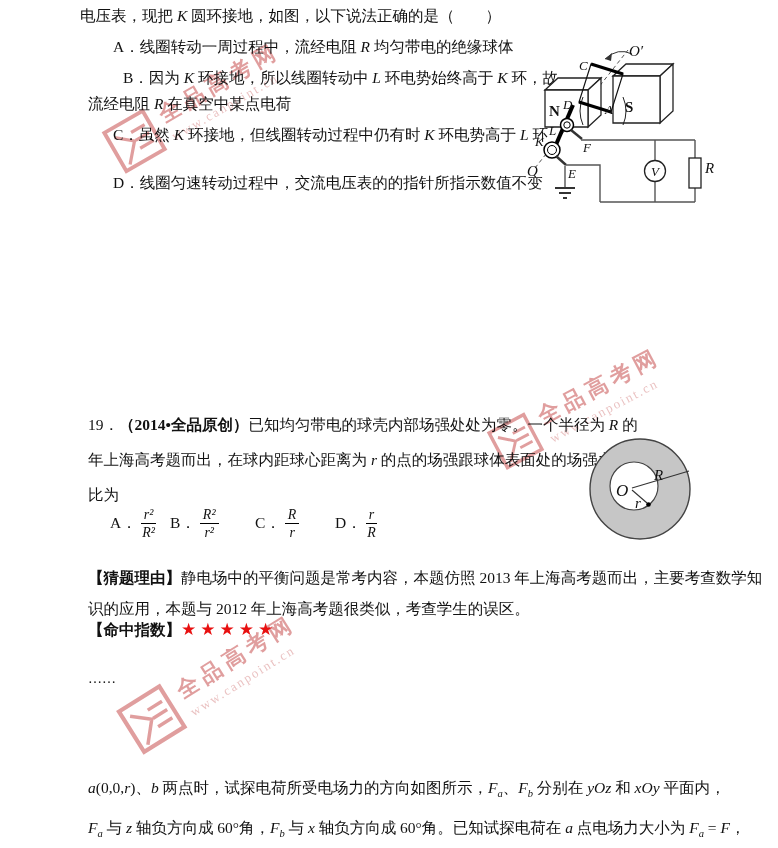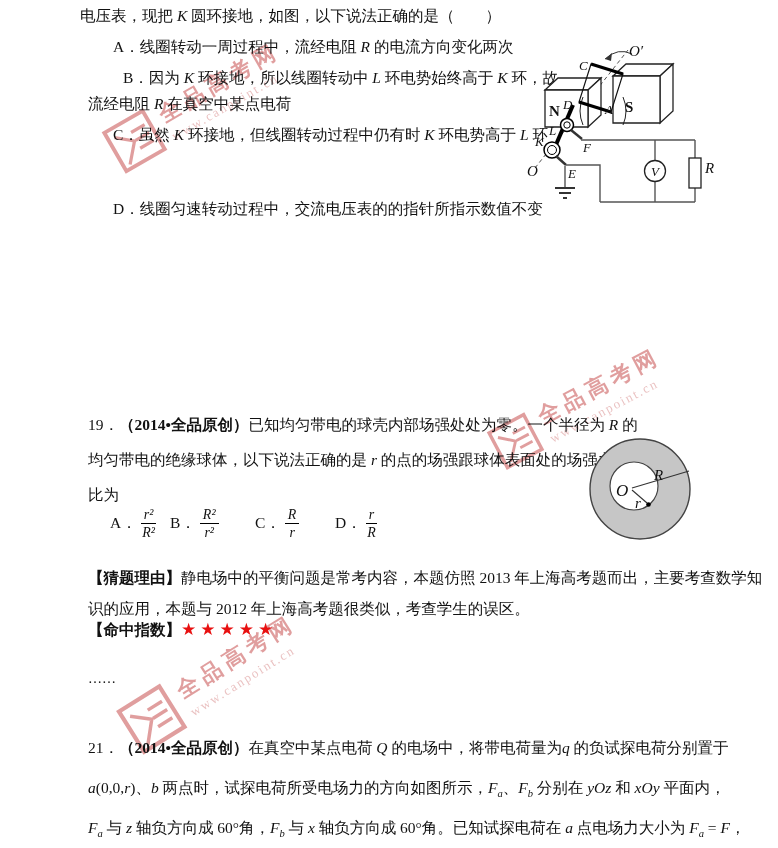--- a/index.html
+++ b/index.html
@@ -80,25 +80,25 @@
         <path d="M21 13 H33 M21 20 H33 M21 27 H33" fill="none" stroke="currentColor" stroke-width="2.5"></path>
       </svg>
       <div class="wm-texts">
         <span class="wm-brand">全品高考网</span>
         <span class="wm-url">www.canpoint.cn</span>
       </div>
     </div>
   </div>
 
   <div class="line" style="left:80px;top:5px;"><span>电压表，现把 </span><span class="seg-i">K</span><span> 圆环接地，如图，以下说法正确的是（　　）</span></div>
-  <div class="line" style="left:113px;top:36px;"><span>A．线圈转动一周过程中，流经电阻 </span><span class="seg-i">R</span><span> 的电流方向变化两次</span></div>
+  <div class="line" style="left:113px;top:36px;"><span>A．线圈转动一周过程中，流经电阻 </span><span class="seg-i">R</span><span> 均匀带电的绝缘球体</span></div>
   <div class="line" style="left:113px;top:67px;margin-left:10px;"><span>B．因为 </span><span class="seg-i">K</span><span> 环接地，所以线圈转动中 </span><span class="seg-i">L</span><span> 环电势始终高于 </span><span class="seg-i">K</span><span> 环，故</span></div>
   <div class="line" style="left:88px;top:93px;"><span>流经电阻 </span><span class="seg-i">R</span><span> 在真空中某点电荷</span></div>
   <div class="line" style="left:113px;top:124px;"><span>C．虽然 </span><span class="seg-i">K</span><span> 环接地，但线圈转动过程中仍有时 </span><span class="seg-i">K</span><span> 环电势高于 </span><span class="seg-i">L</span><span> 环</span></div>
-  <div class="line" style="left:113px;top:198px;"><span>D．线圈匀速转动过程中，交流电压表的的指针所指示数值不变</span></div>
+  <div class="line" style="left:113px;top:172px;"><span>D．线圈匀速转动过程中，交流电压表的的指针所指示数值不变</span></div>
 
   <svg class="fig" style="left:525px;top:30px;" width="253" height="182" viewBox="0 0 253 182">
 
     <line x1="10" y1="138" x2="103" y2="20" stroke="#555" stroke-width="1" stroke-dasharray="4,3"></line>
 
     <path d="M 80,29 Q 93,17 107,24" fill="none" stroke="#333" stroke-width="1"></path>
     <polygon points="80,29 87,23 86,31" fill="#333"></polygon>
 
     <g>
       <polygon points="88,46 101,34 148,34 135,46" fill="#fff" stroke="#222" stroke-width="1.3"></polygon>
@@ -162,21 +162,21 @@
     <text x="80" y="84" class="svg-var">A</text>
     <text x="24" y="86" class="svg-pole">N</text>
     <text x="100" y="82" class="svg-pole">S</text>
     <text x="24" y="105" class="svg-var">L</text>
     <text x="10" y="116" class="svg-var">K</text>
     <text x="58" y="122" class="svg-var">F</text>
     <text x="43" y="148" class="svg-var">E</text>
   </svg>
 
   <div class="line" style="left:88px;top:414px;"><span>19．</span><span class="seg-b">（2014•全品原创）</span><span>已知均匀带电的球壳内部场强处处为零。一个半径为 </span><span class="seg-i">R</span><span> 的</span></div>
-  <div class="line" style="left:88px;top:449px;"><span>均匀带电的绝缘球体，以下说法正确的是 </span><span class="seg-i">r</span><span> 的点的场强跟球体表面处的场强之</span></div>
+  <div class="line" style="left:88px;top:449px;"><span>年上海高考题而出，在球内距球心距离为 </span><span class="seg-i">r</span><span> 的点的场强跟球体表面处的场强之</span></div>
   <div class="line" style="left:88px;top:484px;"><span>比为</span></div>
 
   <div class="opts">
     <span class="opt" style="left:110px;">
       <span class="opt-label">A．</span>
       <span class="frac">
           <span class="num">r²</span>
           <span class="den">R²</span>
         </span>
     </span>
@@ -213,17 +213,16 @@
     <text x="69" y="50" class="svg-var15">R</text>
     <text x="50" y="78" class="svg-var15">r</text>
   </svg>
 
   <div class="line" style="left:88px;top:567px;"><span class="seg-b">【猜题理由】</span><span>静电场中的平衡问题是常考内容，本题仿照 2013 年上海高考题而出，主要考查数学知</span></div>
   <div class="line" style="left:88px;top:598px;"><span>识的应用，本题与 2012 年上海高考题很类似，考查学生的误区。</span></div>
   <div class="line" style="left:88px;top:619px;"><span class="seg-b">【命中指数】</span><span class="seg-star">★★★★★</span></div>
 
   <div class="line small" style="left:88px;top:668px;"><span>……</span></div>
 
-  <div class="line" style="left:88px;top:737px;"><span>21．</span><span class="seg-b">（2014•全品原创）</span><span>在真空中某点电荷 </span><span class="seg-i">Q</span><span> 的电场中，将带电荷量为</span><span class="seg-i">q</span><span> 的负试探电荷分别置于</span></div>
   <div class="line" style="left:88px;top:777px;"><span class="seg-i">a</span><span>(0,0,</span><span class="seg-i">r</span><span>)、</span><span class="seg-i">b</span><span> 两点时，试探电荷所受电场力的方向如图所示，</span><span class="seg-i">F</span><span class="seg-sub">a</span><span>、</span><span class="seg-i">F</span><span class="seg-sub">b</span><span> 分别在 </span><span class="seg-i">yOz</span><span> 和 </span><span class="seg-i">xOy</span><span> 平面内，</span></div>
   <div class="line" style="left:88px;top:817px;"><span class="seg-i">F</span><span class="seg-sub">a</span><span> 与 </span><span class="seg-i">z</span><span> 轴负方向成 60°角，</span><span class="seg-i">F</span><span class="seg-sub">b</span><span> 与 </span><span class="seg-i">x</span><span> 轴负方向成 60°角。已知试探电荷在 </span><span class="seg-i">a</span><span> 点电场力大小为 </span><span class="seg-i">F</span><span class="seg-sub">a</span><span> = </span><span class="seg-i">F</span><span>，</span></div>
 
 </div>
 
 </body></html>

